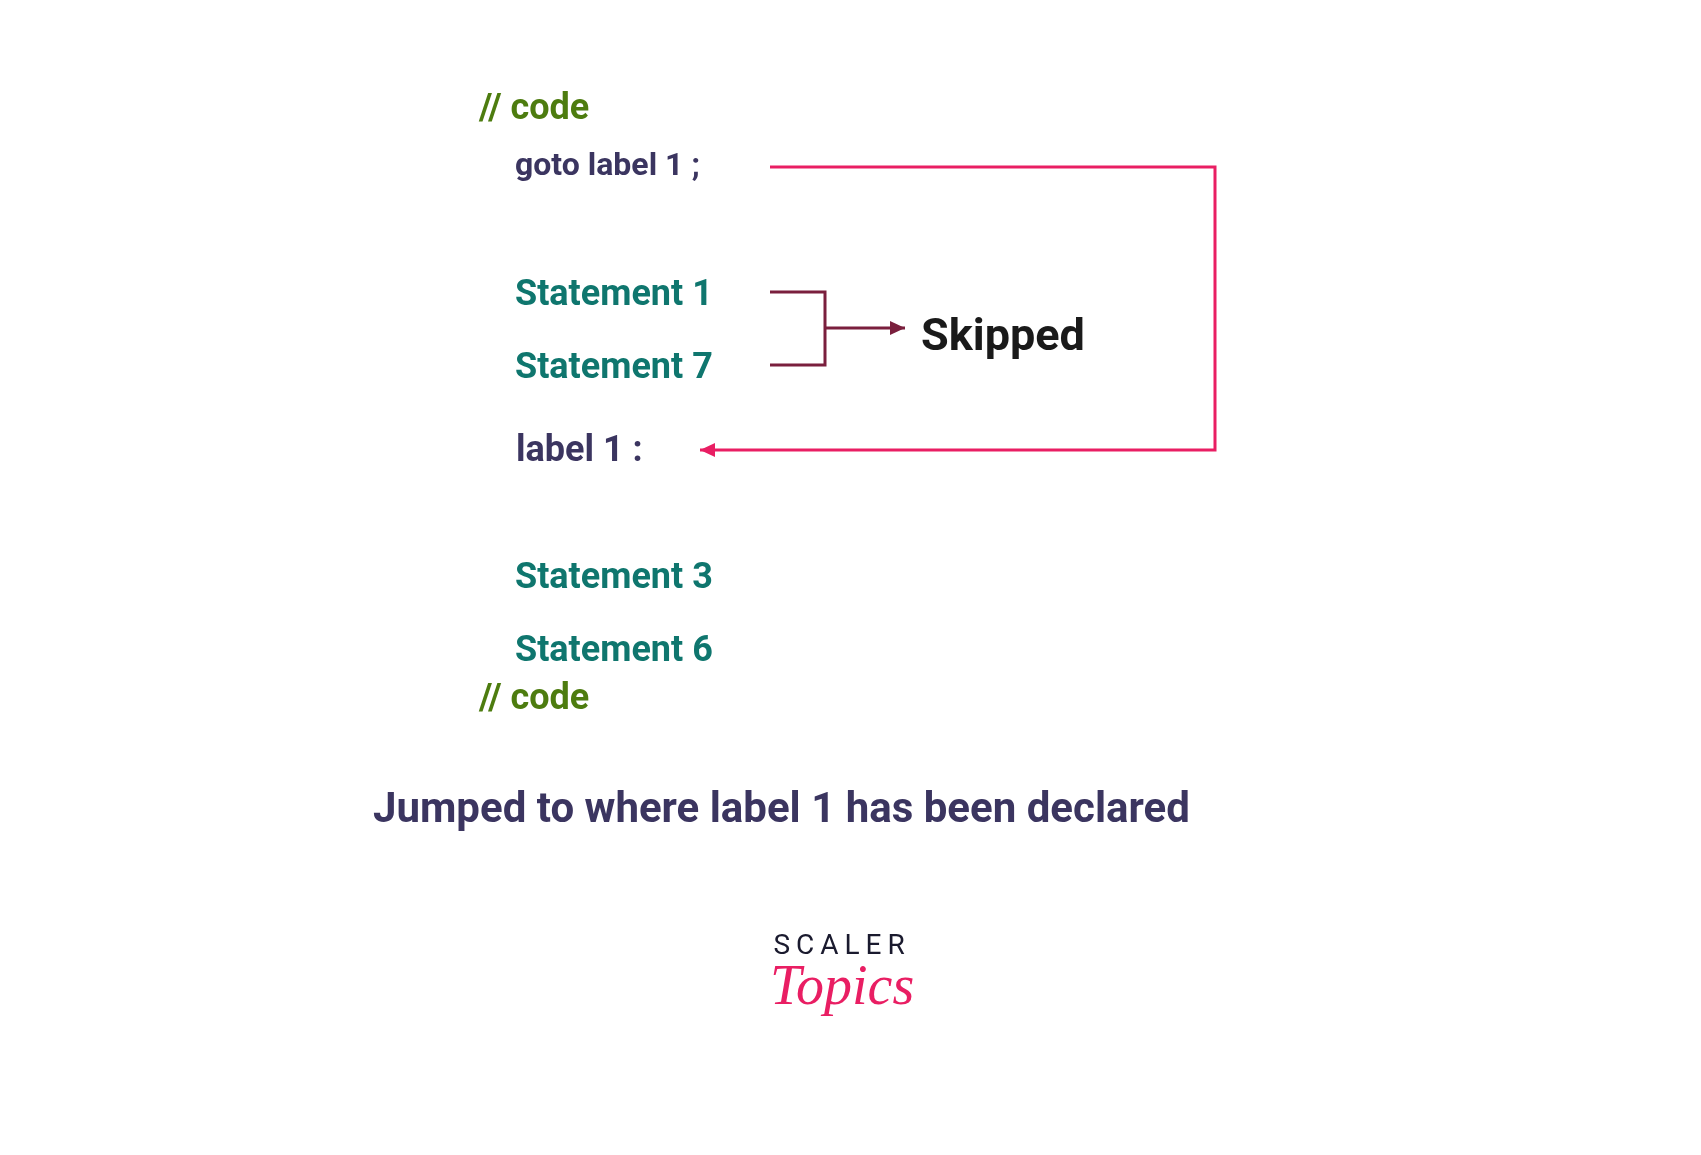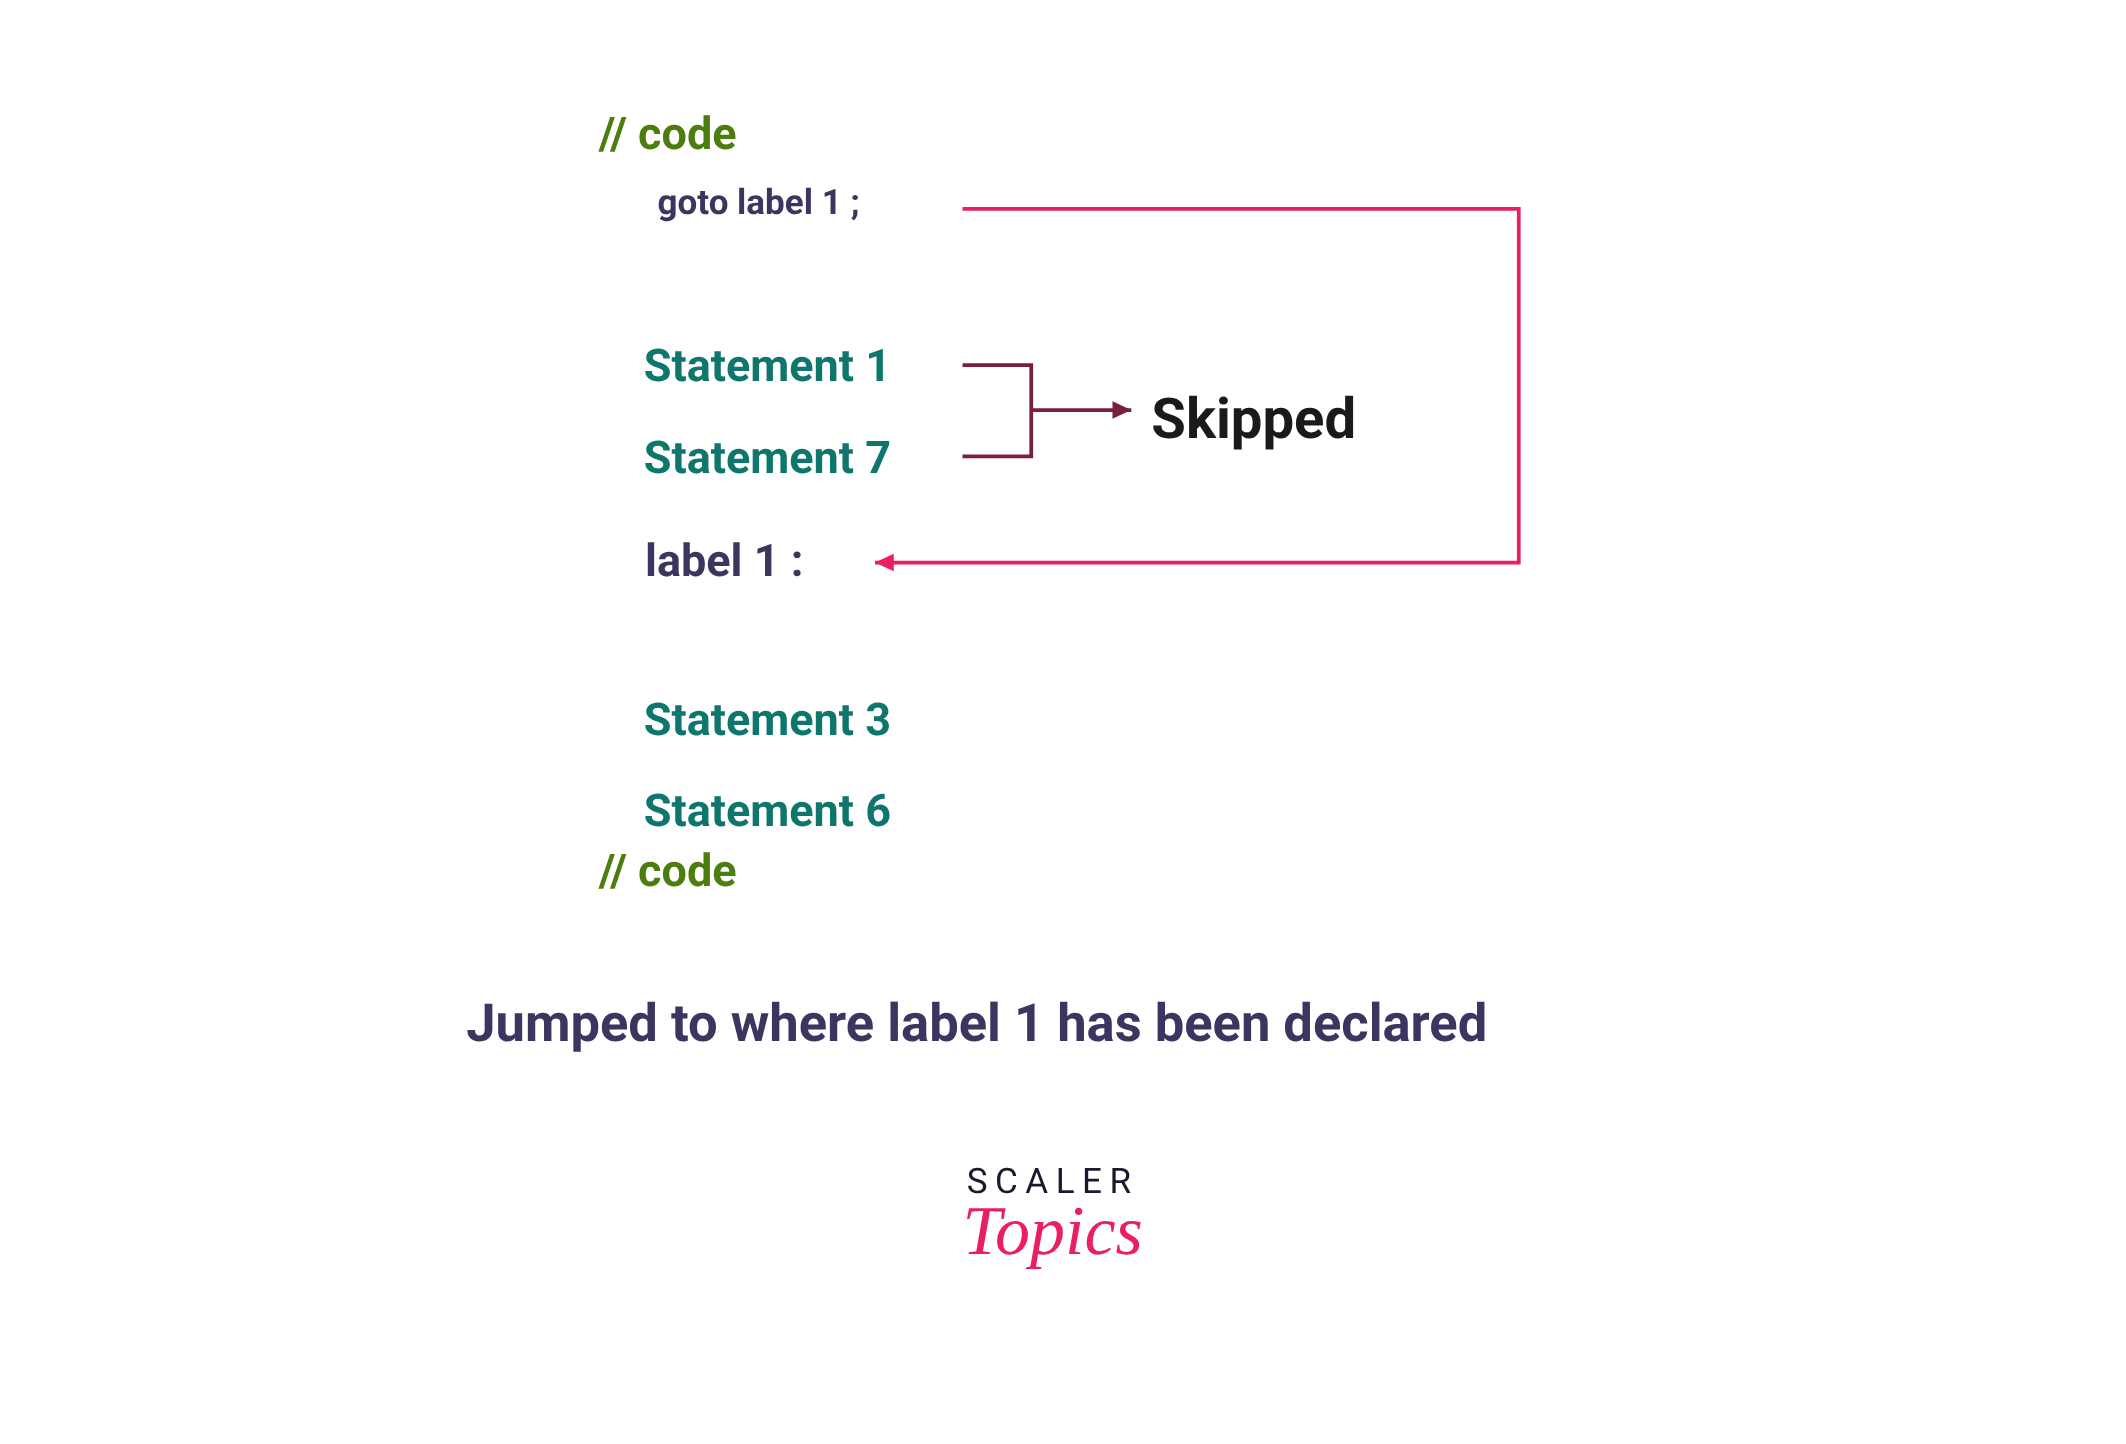--- a/index.html
+++ b/index.html
@@ -15,24 +15,23 @@
       position: relative;
     }
     .code-comment {
       position: absolute;
       font-size: 36px;
       font-weight: 700;
       color: #4d7c0f;
     }
     .goto-line {
       position: absolute;
-      font-size: 28px;
+      font-size: 32px;
       font-weight: 700;
       color: #3b3560;
-      margin-left: 11px;
     }
     .statement {
       position: absolute;
       font-size: 36px;
       font-weight: 700;
       color: #0f766e;
     }
     .label-line {
       position: absolute;
       font-size: 36px;
@@ -92,21 +91,21 @@
 <div class="skipped-label" style="left: 921px; top: 308px;">Skipped</div>
 
 <div class="label-line" style="left: 516px; top: 428px;">label 1 :</div>
 
 <div class="statement" style="left: 515px; top: 555px;">Statement 3</div>
 
 <div class="statement" style="left: 515px; top: 628px;">Statement 6</div>
 
 <div class="code-comment" style="left: 479px; top: 676px;">// code</div>
 
-<div class="caption" style="left: 373px; top: 783px; margin-top: 12px;">Jumped to where label 1 has been declared</div>
+<div class="caption" style="left: 373px; top: 783px;">Jumped to where label 1 has been declared</div>
 
 <div class="logo-container" style="left: 770px; top: 928px;">
   <div class="logo-scaler">SCALER</div>
   <div class="logo-topics">Topics</div>
 </div>
 
 <svg class="overlay">
 
   <path d="M 770 167 L 1215 167 L 1215 450 L 700 450" stroke="#e91e63" stroke-width="3" fill="none"></path>
 

